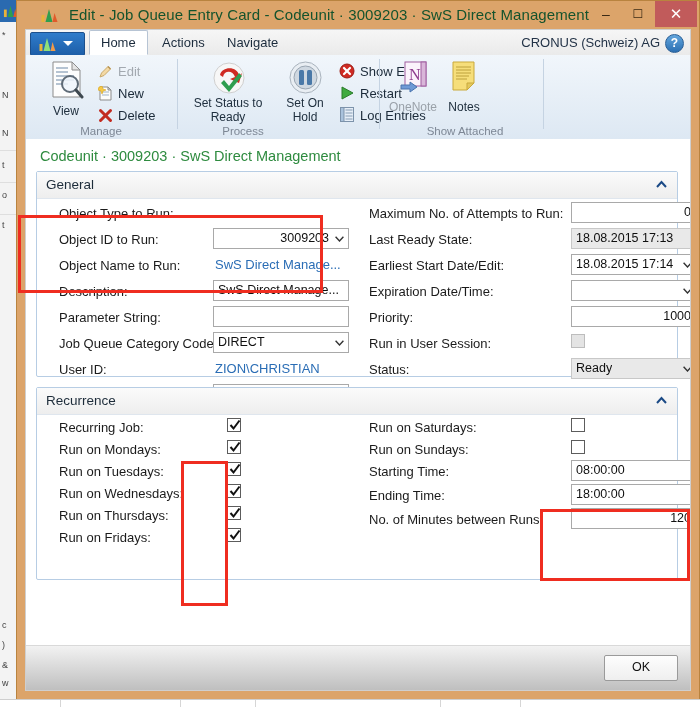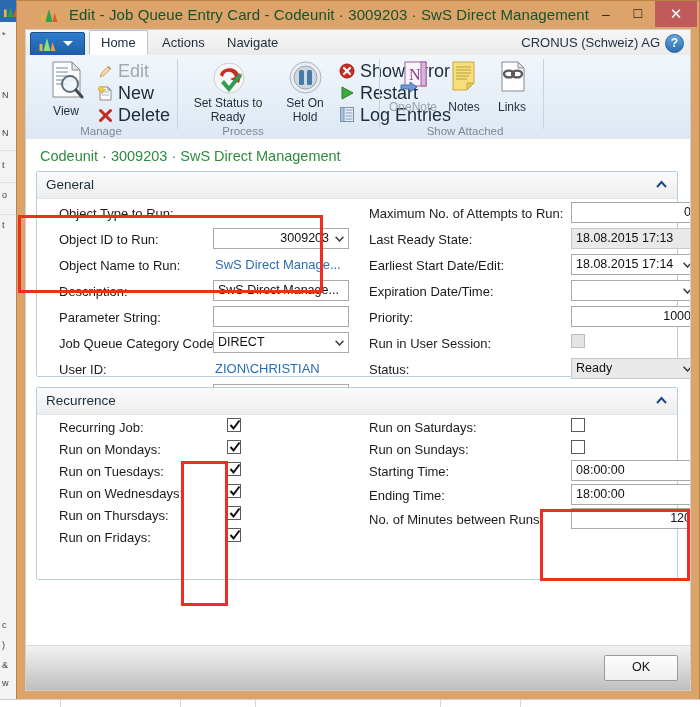--- a/index.html
+++ b/index.html
@@ -54,21 +54,21 @@
   .ribbon-right{position:absolute;right:30px;top:0;height:25px;line-height:25px;font-size:13px;color:#233347;}
   .help-ico{position:absolute;right:6px;top:4px;width:17px;height:17px;border-radius:50%;background:linear-gradient(#63a6dd,#2b6fb2);border:1px solid #2a5f96;color:#fff;font-size:12px;font-weight:bold;text-align:center;line-height:16px;}
 
   .ribbon{position:absolute;left:0;top:25px;right:0;height:84px;background:linear-gradient(#f1f6fb,#dde8f3);border-bottom:1px solid #a8bdd4;}
   .rgroup{position:absolute;top:0;height:84px;}
   .rgroup .gtitle{position:absolute;bottom:2px;left:0;right:0;text-align:center;font-size:11.5px;color:#7d8795;}
   .gsep{position:absolute;top:4px;width:1px;height:70px;background:#c5d3e2;}
 
   .bigbtn{position:absolute;text-align:center;font-size:12px;color:#20303f;}
   .bigbtn .lbl{position:absolute;left:50%;transform:translateX(-50%);white-space:nowrap;line-height:13px;}
-  .smbtn{position:absolute;height:21px;line-height:21px;font-size:18px;color:#1c2b3a;white-space:nowrap;padding-left:22px;}
+  .smbtn{position:absolute;height:21px;line-height:21px;font-size:13px;color:#1c2b3a;white-space:nowrap;padding-left:22px;}
   .smbtn.disabled{color:#a3a9b0;}
 
   
   .content{position:absolute;left:0;top:109px;right:0;bottom:44px;background:#ffffff;overflow:hidden;}
   .crumb{position:absolute;left:14px;top:9px;font-size:14.5px;color:#2e8b3f;white-space:nowrap;}
 
   .fastgroup{position:absolute;left:10px;right:12px;border:1px solid #b7cde4;border-radius:2px;background:#fff;box-sizing:border-box;}
   .fg-head{position:absolute;left:0;top:0;right:0;height:26px;background:linear-gradient(#fbfbfb,#eeeeee);border-bottom:1px solid #dfe6ee;}
   .fg-head .fg-title{position:absolute;left:9px;top:0;height:26px;line-height:26px;font-size:13.5px;color:#1d2c3a;}
   .fg-chev{position:absolute;right:10px;top:8px;width:11px;height:9px;}
@@ -306,31 +306,20 @@
                 <line x1="5" y1="6" x2="20" y2="6"></line>
                   <line x1="5" y1="9" x2="20" y2="9"></line>
                 <line x1="5" y1="12" x2="20" y2="12"></line>
                   <line x1="5" y1="15" x2="18" y2="15"></line>
                 <line x1="5" y1="18" x2="16" y2="18"></line>
               </g>
             </svg>
             <div class="lbl" style="top:40px;">Notes</div>
           </div>
 
-          <div class="bigbtn" style="left:108px;top:6px;width:48px;height:60px;">
-            <svg style="position:absolute;left:12px;top:0;" width="26" height="32" viewBox="0 0 26 32">
-              <path d="M2 1 h16 l6 6 v23 h-22 z" fill="#fdfdfd" stroke="#8b8b8b"></path>
-              <path d="M18 1 v6 h6 z" fill="#e4e4e4" stroke="#8b8b8b"></path>
-              <g fill="none" stroke="#5a5a5a" stroke-width="2.4">
-                <ellipse cx="9" cy="13" rx="5" ry="3.4"></ellipse>
-                <ellipse cx="17" cy="13" rx="5" ry="3.4"></ellipse>
-              </g>
-            </svg>
-            <div class="lbl" style="top:40px;">Links</div>
-          </div>
 
           <div class="gtitle" style="left:10px;width:150px;">Show Attached</div>
           <div class="gsep" style="left:163px;"></div>
         </div>
       </div>
 
       <div class="content">
 
         <div class="crumb">Codeunit · 3009203 · SwS Direct Management</div>
 

